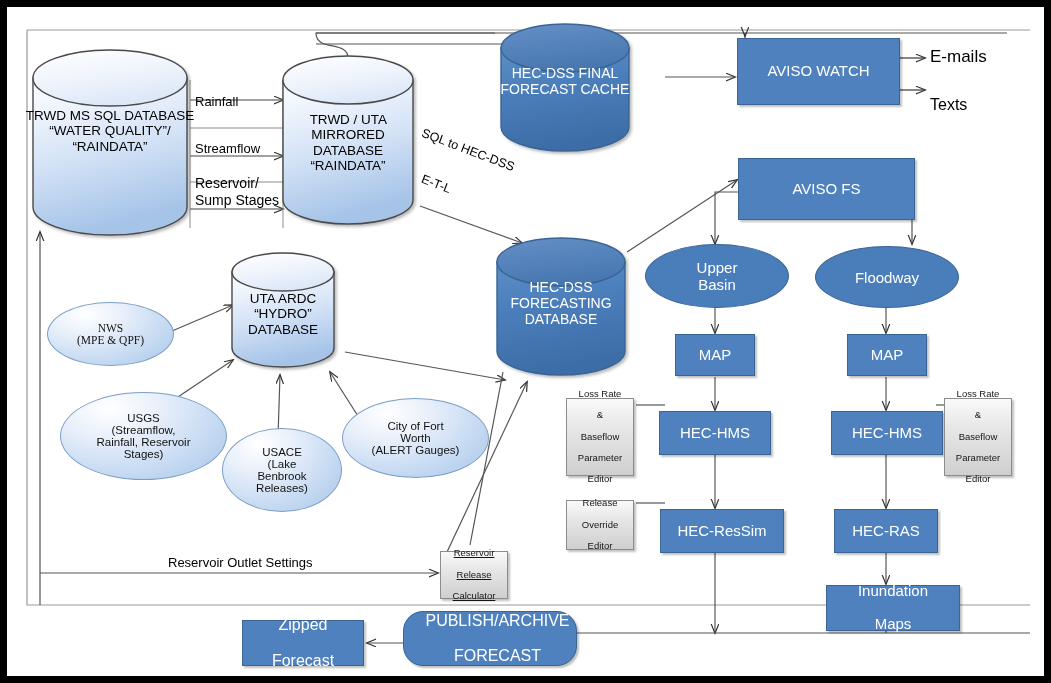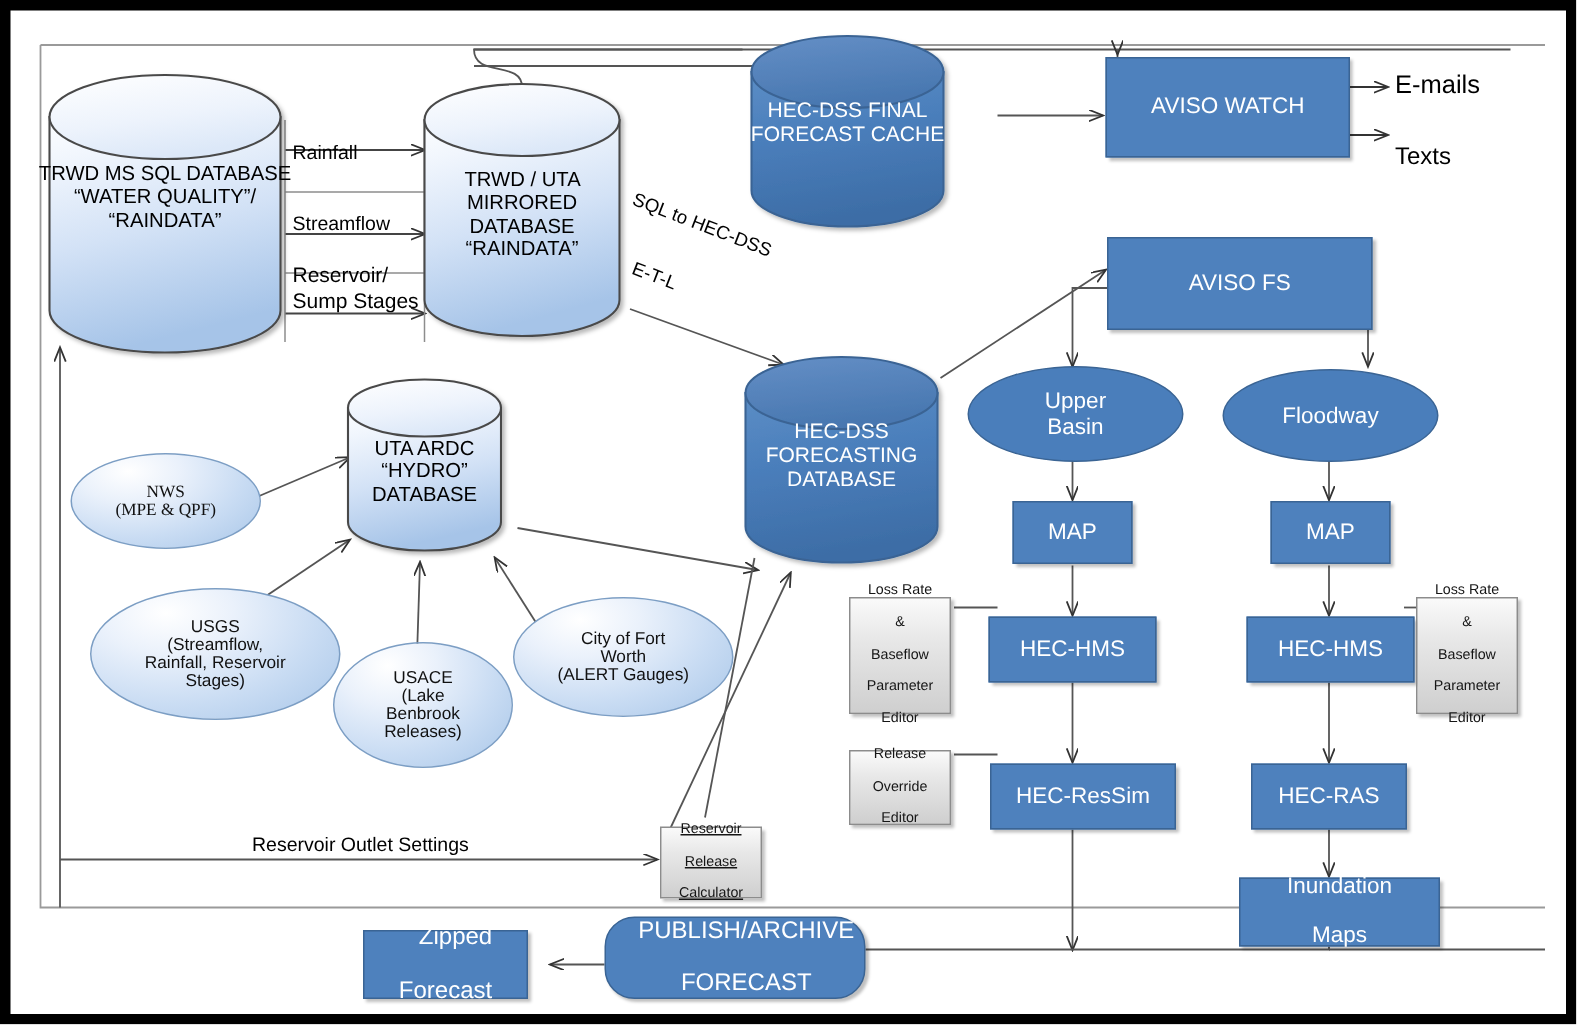--- a/index.html
+++ b/index.html
@@ -316,21 +316,21 @@
     </span>
   </div>
 
   <div class="node boxblue rounded" style="left:403px;top:611px;width:174px;height:55px;font-size:16px;">
     <span>
       <span>PUBLISH/ARCHIVE</span><br>
       <span>FORECAST</span>
     </span>
   </div>
 
-  <div class="node boxblue" style="left:242px;top:620px;width:110px;height:46px;font-size:16px;text-align:right;">
+  <div class="node boxblue" style="left:242px;top:620px;width:122px;height:46px;font-size:16px;">
     <span>
       <span>Zipped</span><br>
       <span>Forecast</span>
     </span>
   </div>
 
   <div class="node boxgray" style="left:566px;top:398px;width:68px;height:78px;font-size:9.5px;">
     <span>
       <span>Loss Rate</span><br>
       <span>&amp;</span><br>

